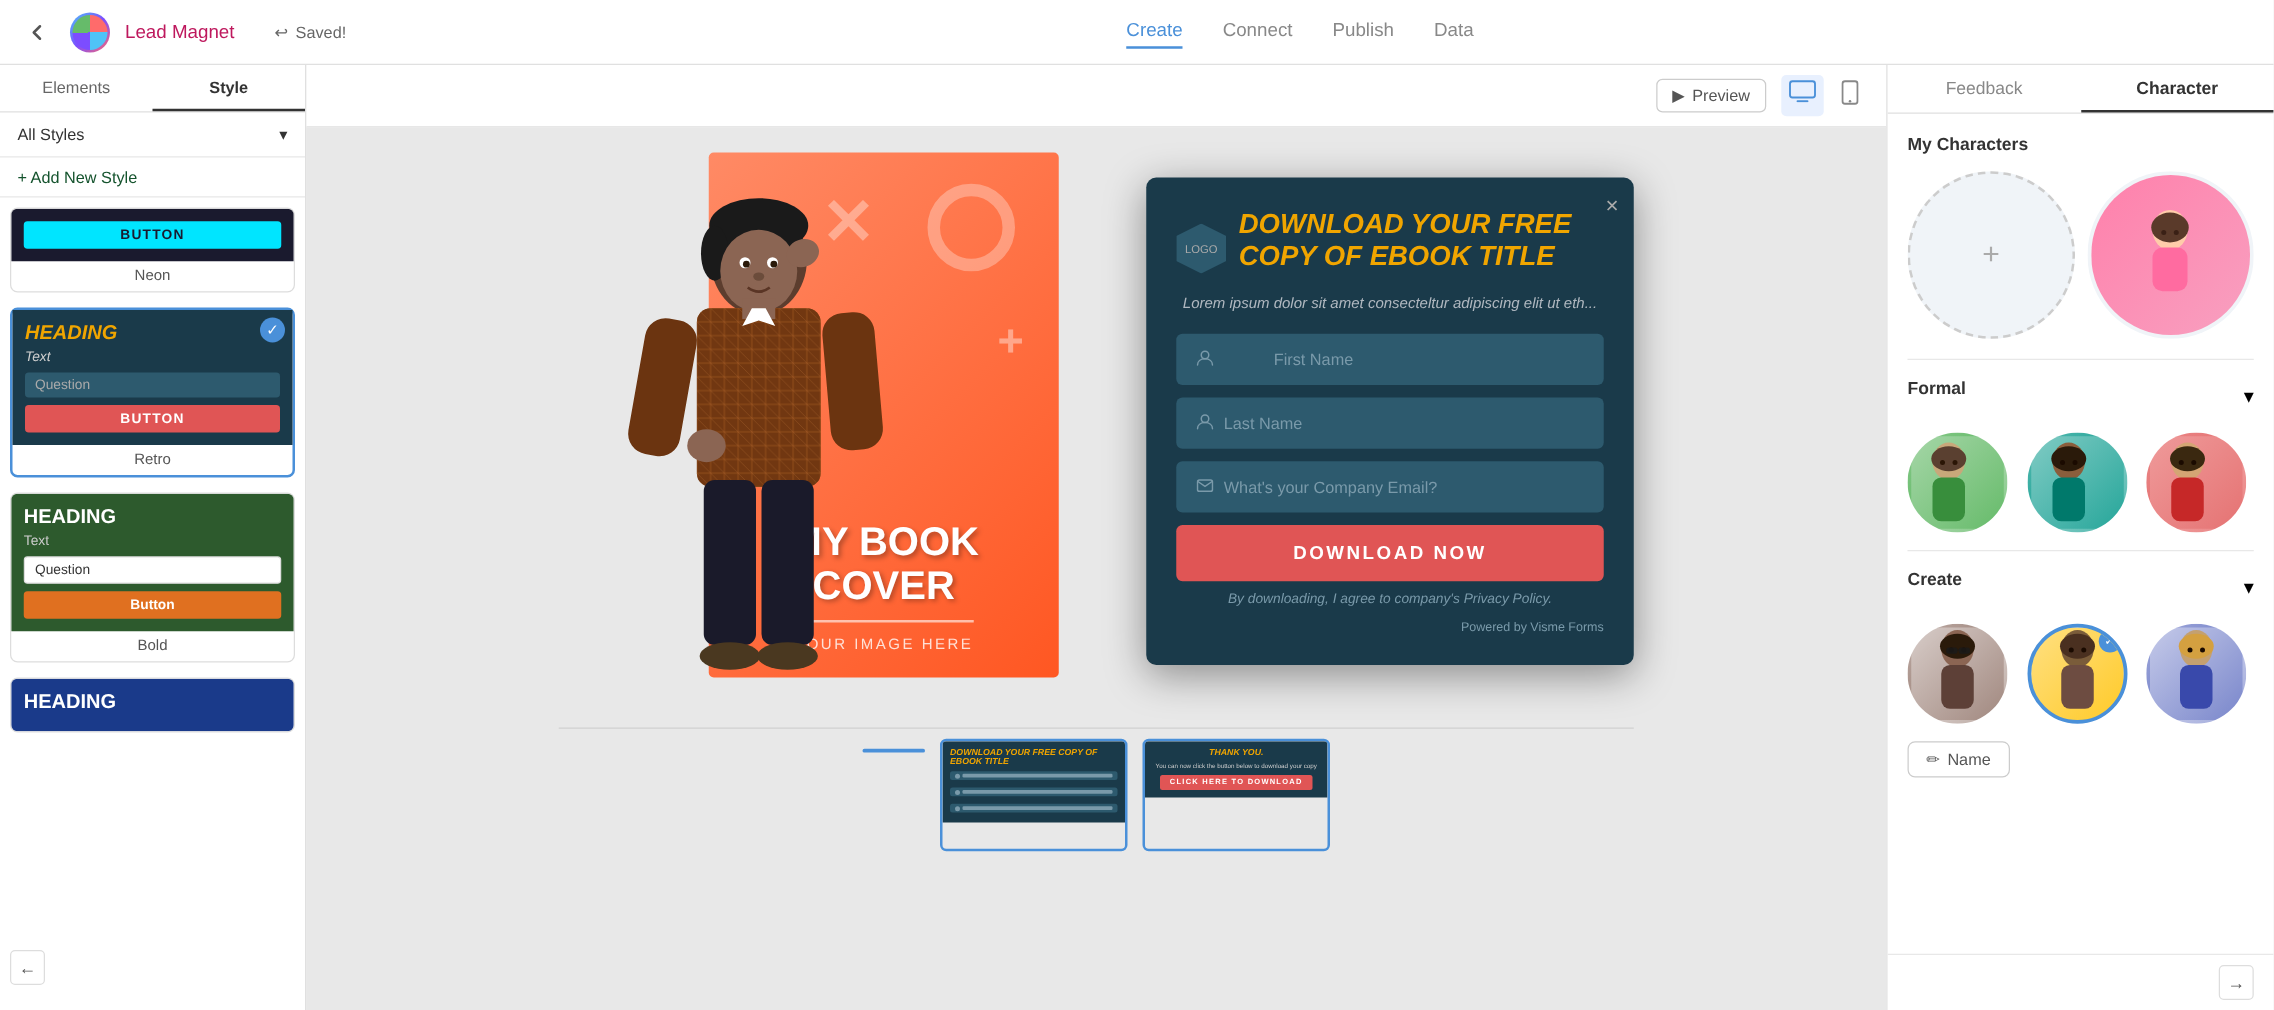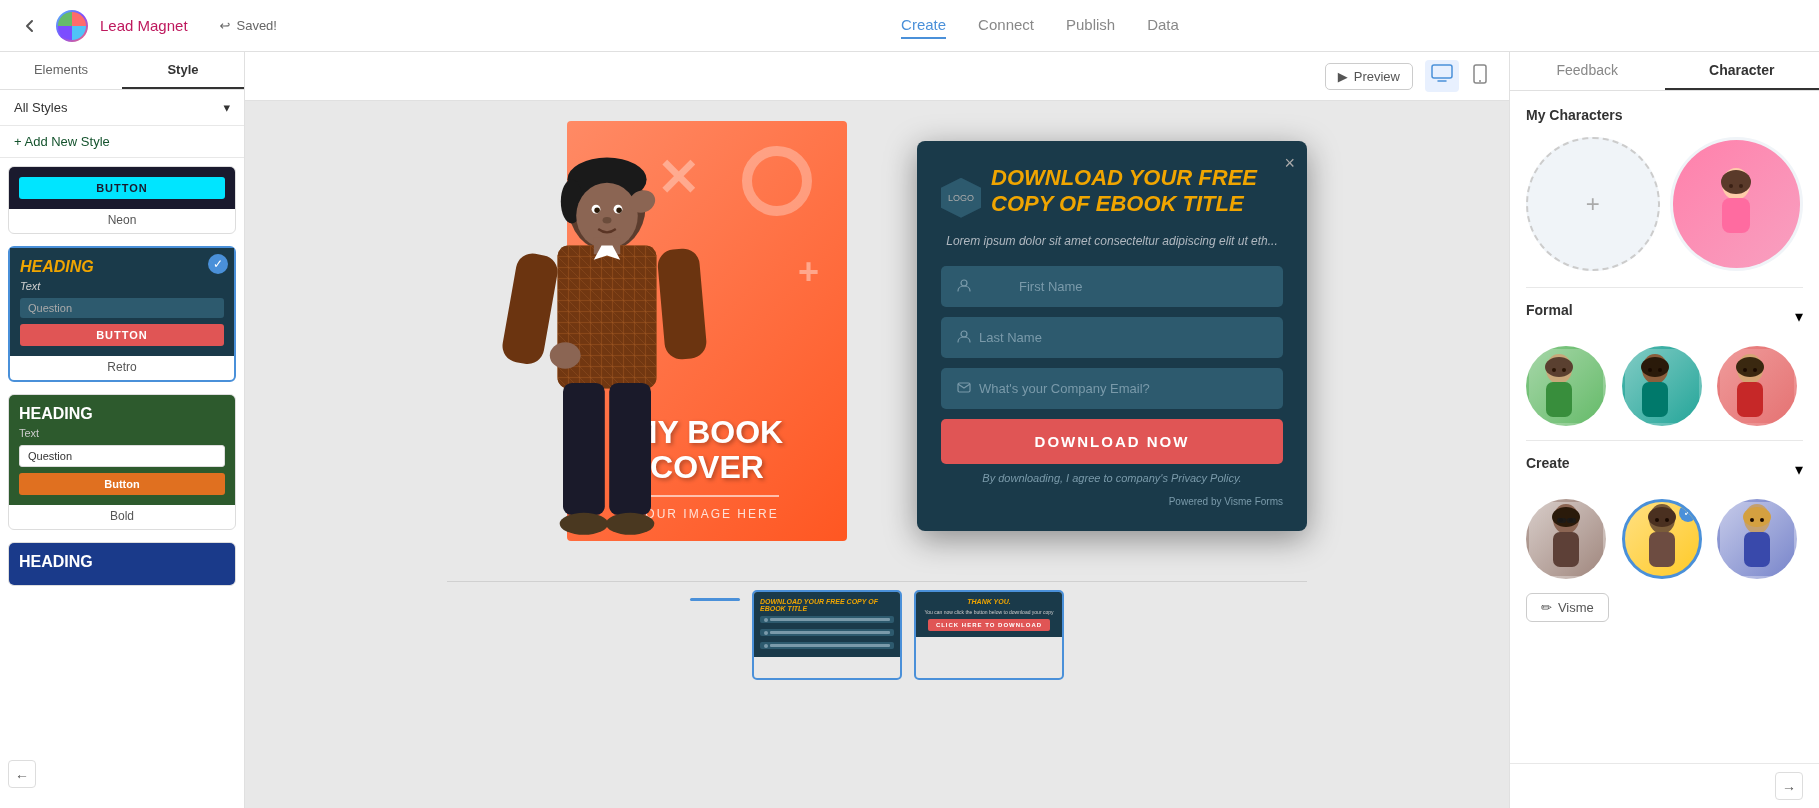--- a/index.html
+++ b/index.html
@@ -501,21 +501,21 @@
             <rect x="17" y="33" width="26" height="35" rx="7" fill="#3949ab"></rect>
             <ellipse cx="30" cy="18" rx="14" ry="10" fill="#d4a040"></ellipse>
             <circle cx="25" cy="21" r="2" fill="#1a0a00"></circle>
             <circle cx="35" cy="21" r="2" fill="#1a0a00"></circle>
           </svg>
         </div>
       </div>
 
       <div class="edit-btn">
         <span>✏</span>
-        <span>Visme</span>
+        <span>Name</span>
       </div>
     </div>
 
     <div style="display:flex;justify-content:flex-end;padding:8px 16px;border-top:1px solid #e8e8e8;margin-top:auto;">
       <div class="collapse-btn">
         <span>→</span>
       </div>
     </div>
   </div>
 

